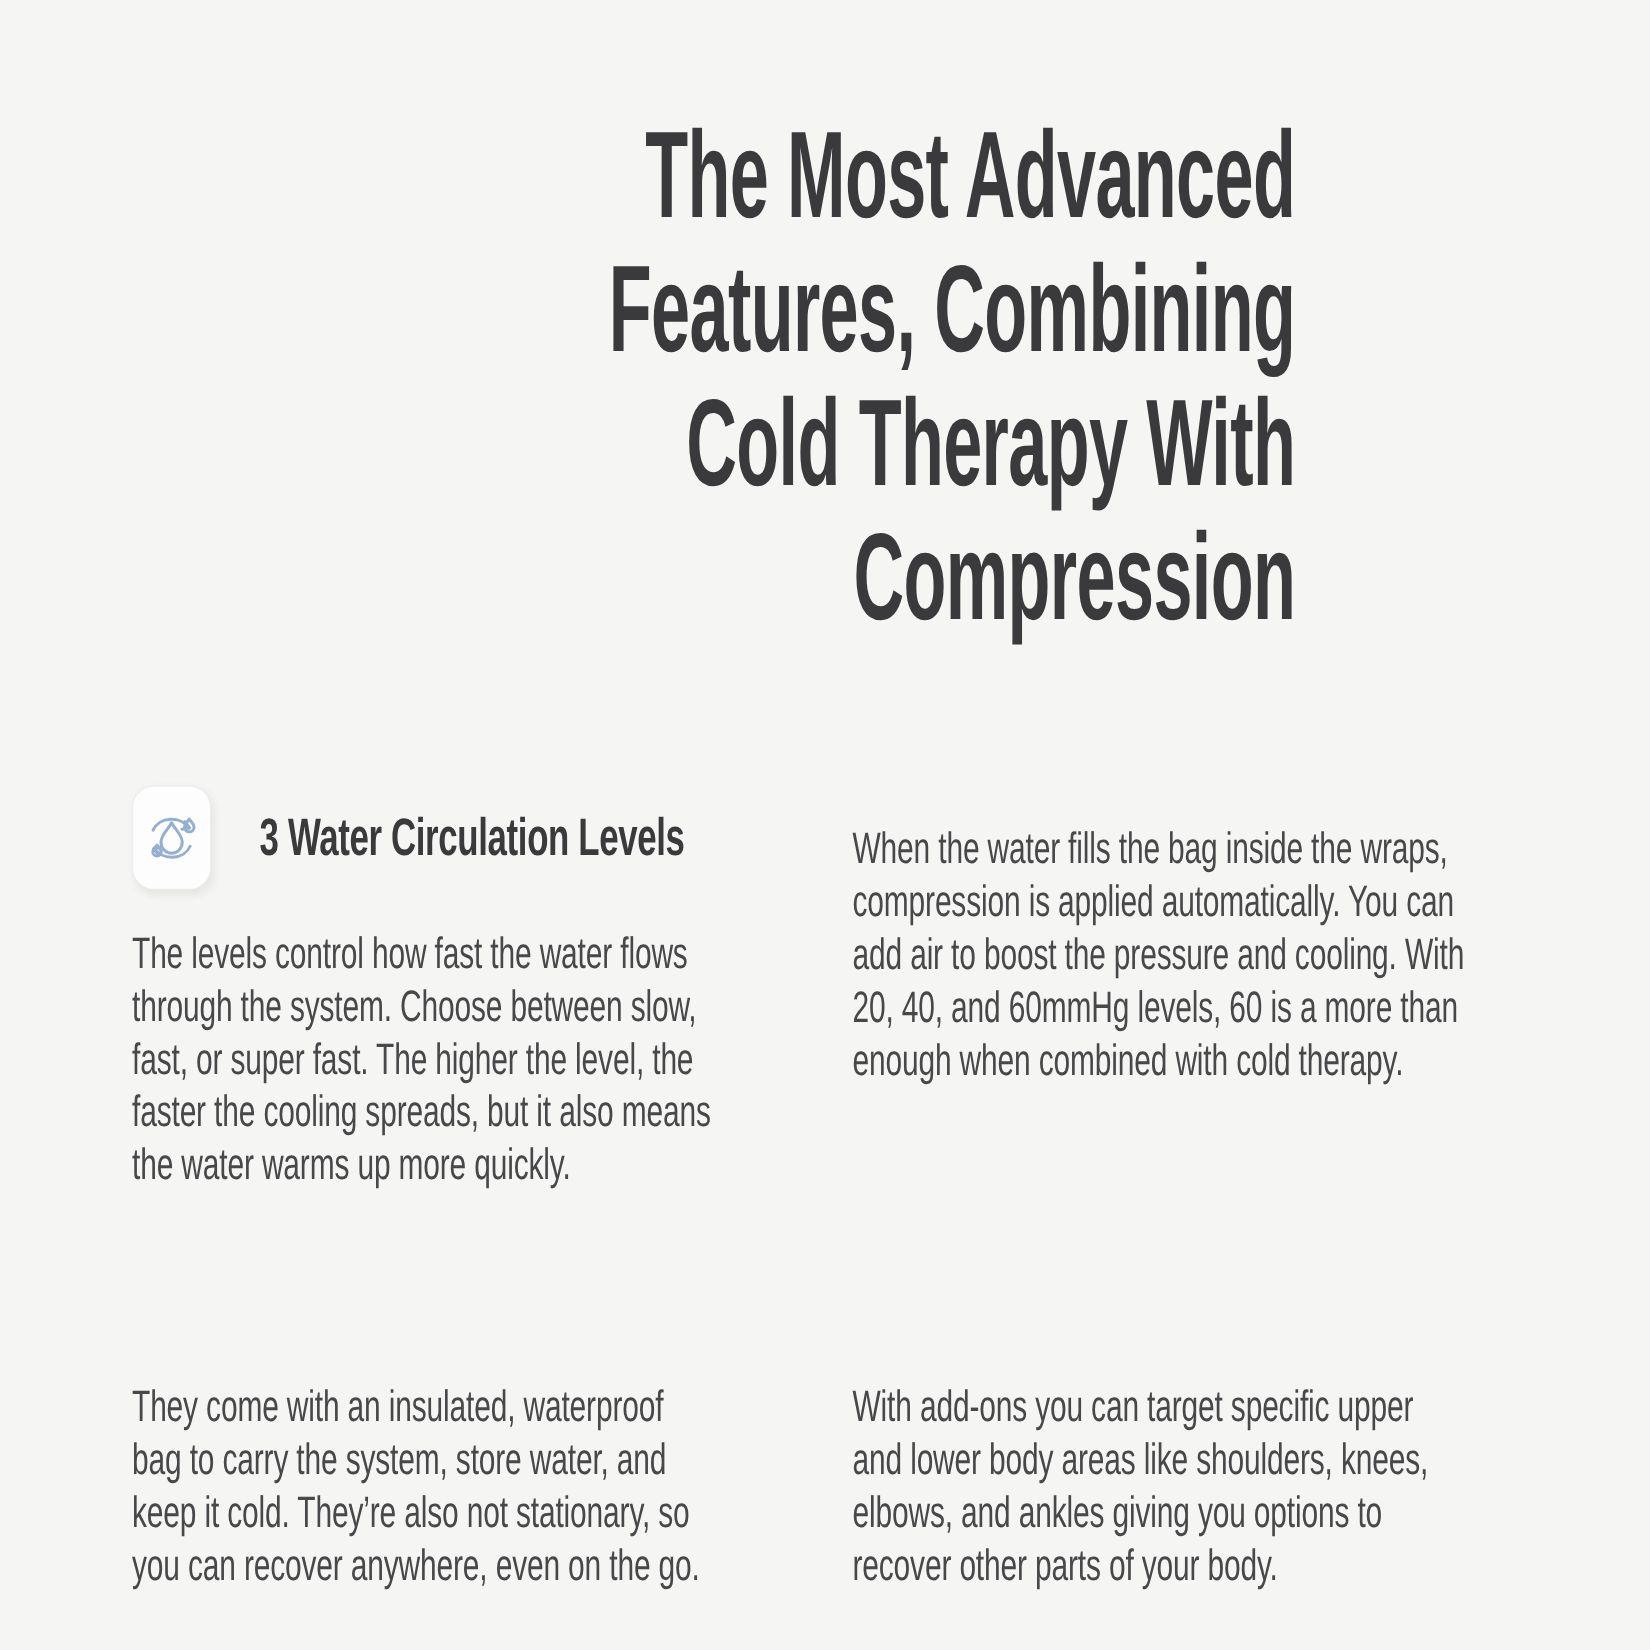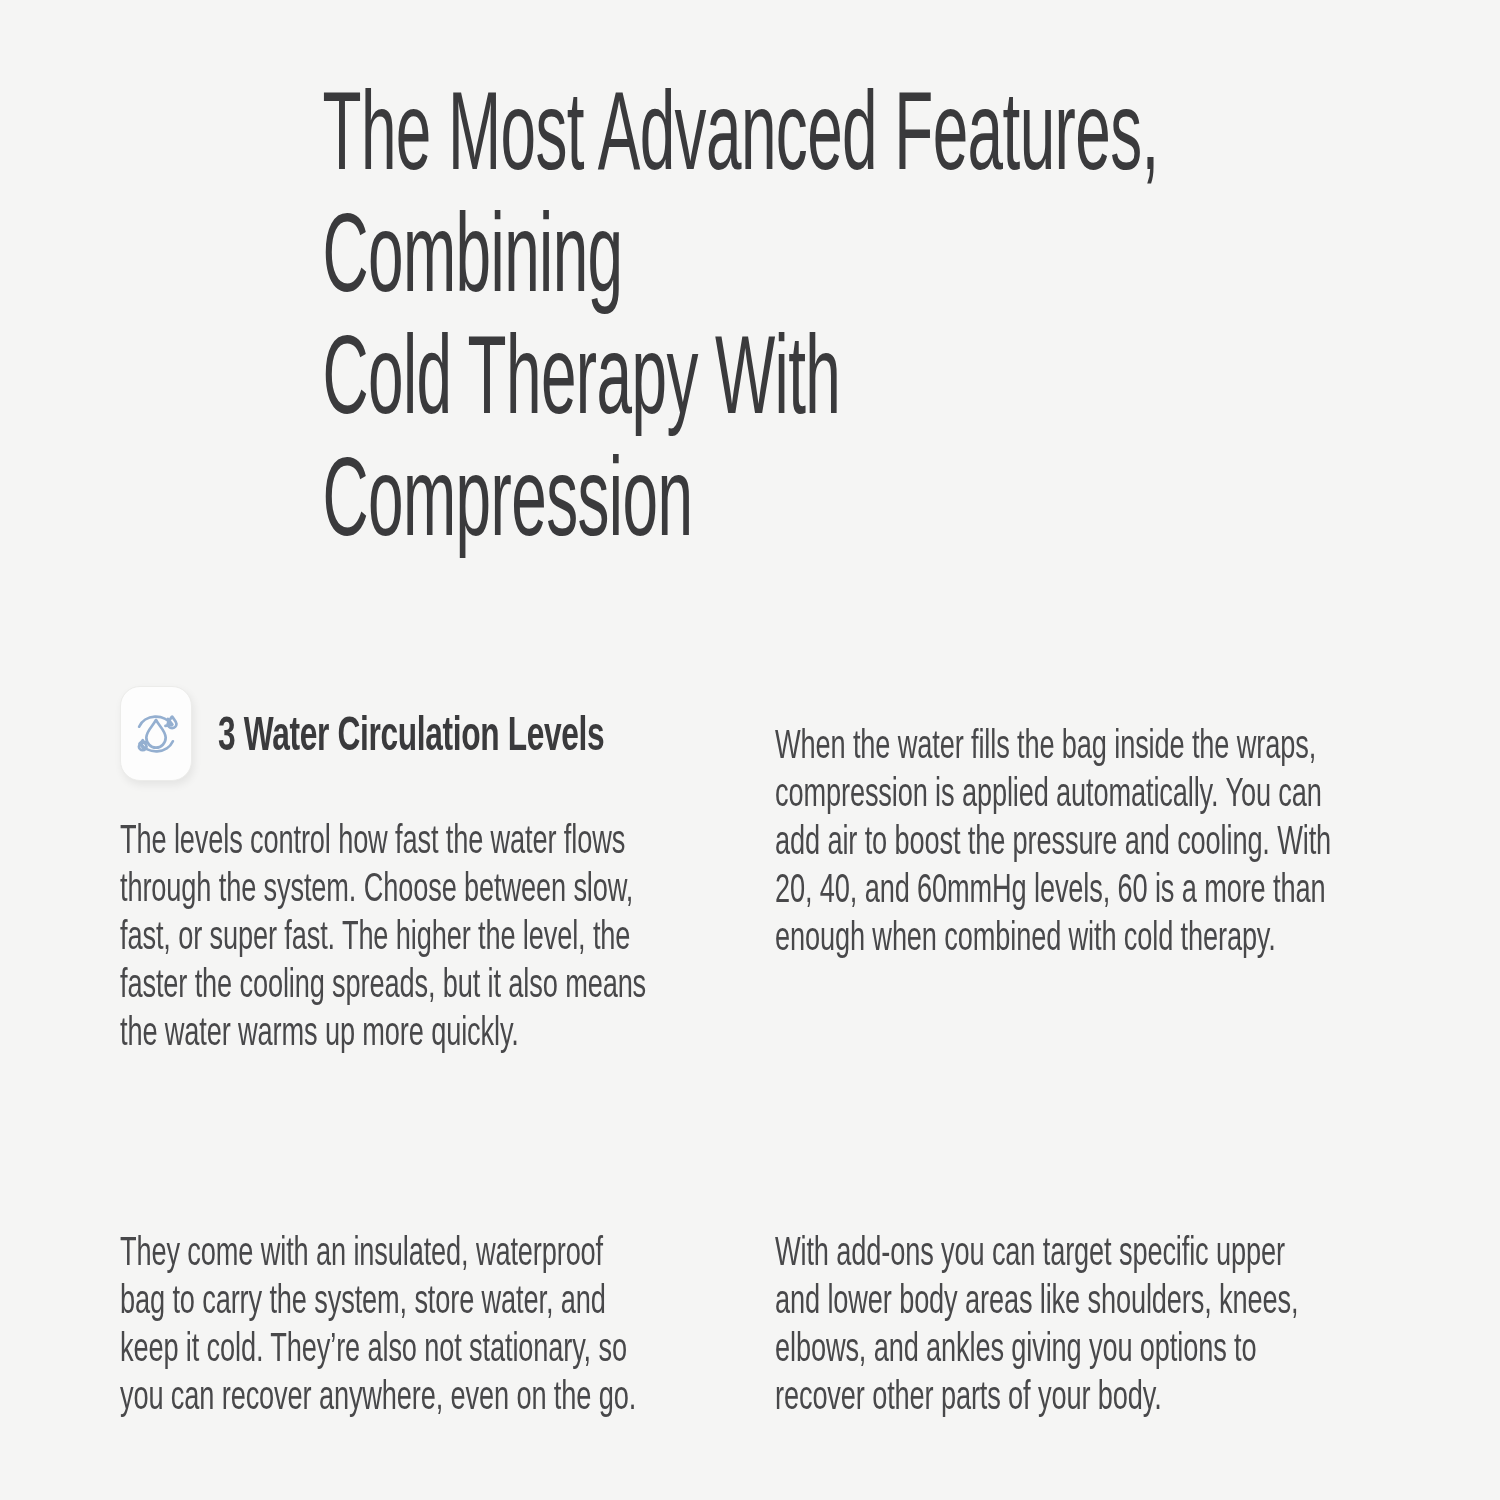--- a/index.html
+++ b/index.html
@@ -15,25 +15,25 @@
     position: relative;
   }
   main {
     width: 1500px;
     height: 1500px;
     overflow: hidden;
   }
   
   h1.section-title {
     margin: 0;
-    padding-top: 70px;
-    text-align: left;
+    padding-top: 98px;
+    text-align: right;
     font-size: 112px;
     line-height: 122px;
-    font-weight: 400;
+    font-weight: 700;
     letter-spacing: -1px;
     color: #3a3a3c;
   }
   h1.section-title .title-cx {
     display: inline-block;
     white-space: pre-line;
     transform: scaleX(0.57);
     transform-origin: 50% 0;
   }
   
@@ -42,21 +42,21 @@
     padding: 0 105px 0 120px;
     display: grid;
     grid-template-columns: 600px 620px;
     column-gap: 55px;
     row-gap: 138px;
     align-items: start;
   }
   .card-head {
     display: flex;
     align-items: center;
-    gap: 26px;
+    gap: 44px;
   }
   .tile {
     flex: none;
     width: 72px;
     height: 95px;
     background: #fdfdfd;
     border: 1px solid #ececea;
     border-radius: 20px;
     box-shadow: 2px 4px 9px rgba(0,0,0,0.07);
     display: flex;

